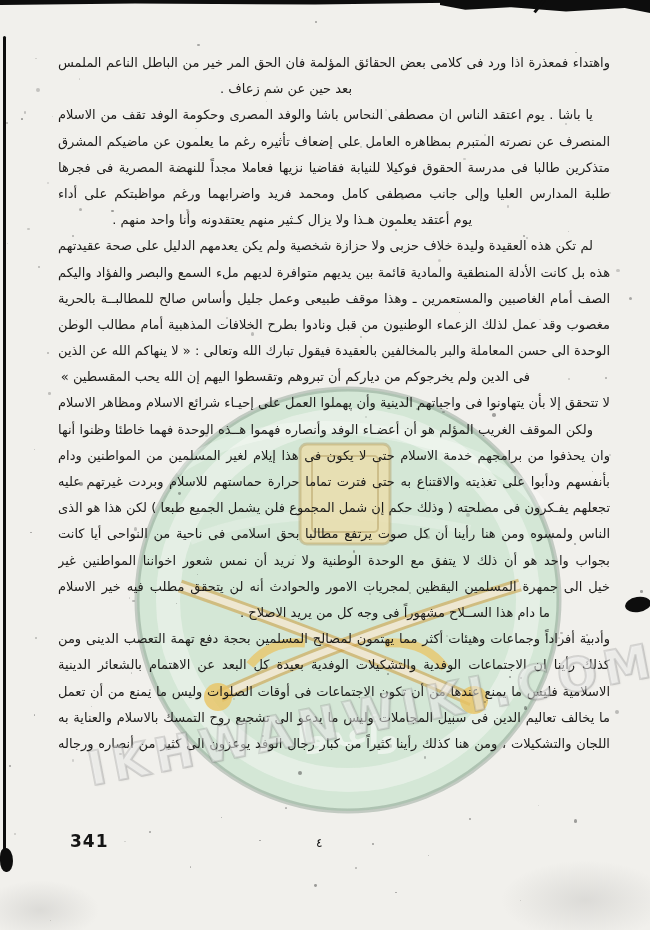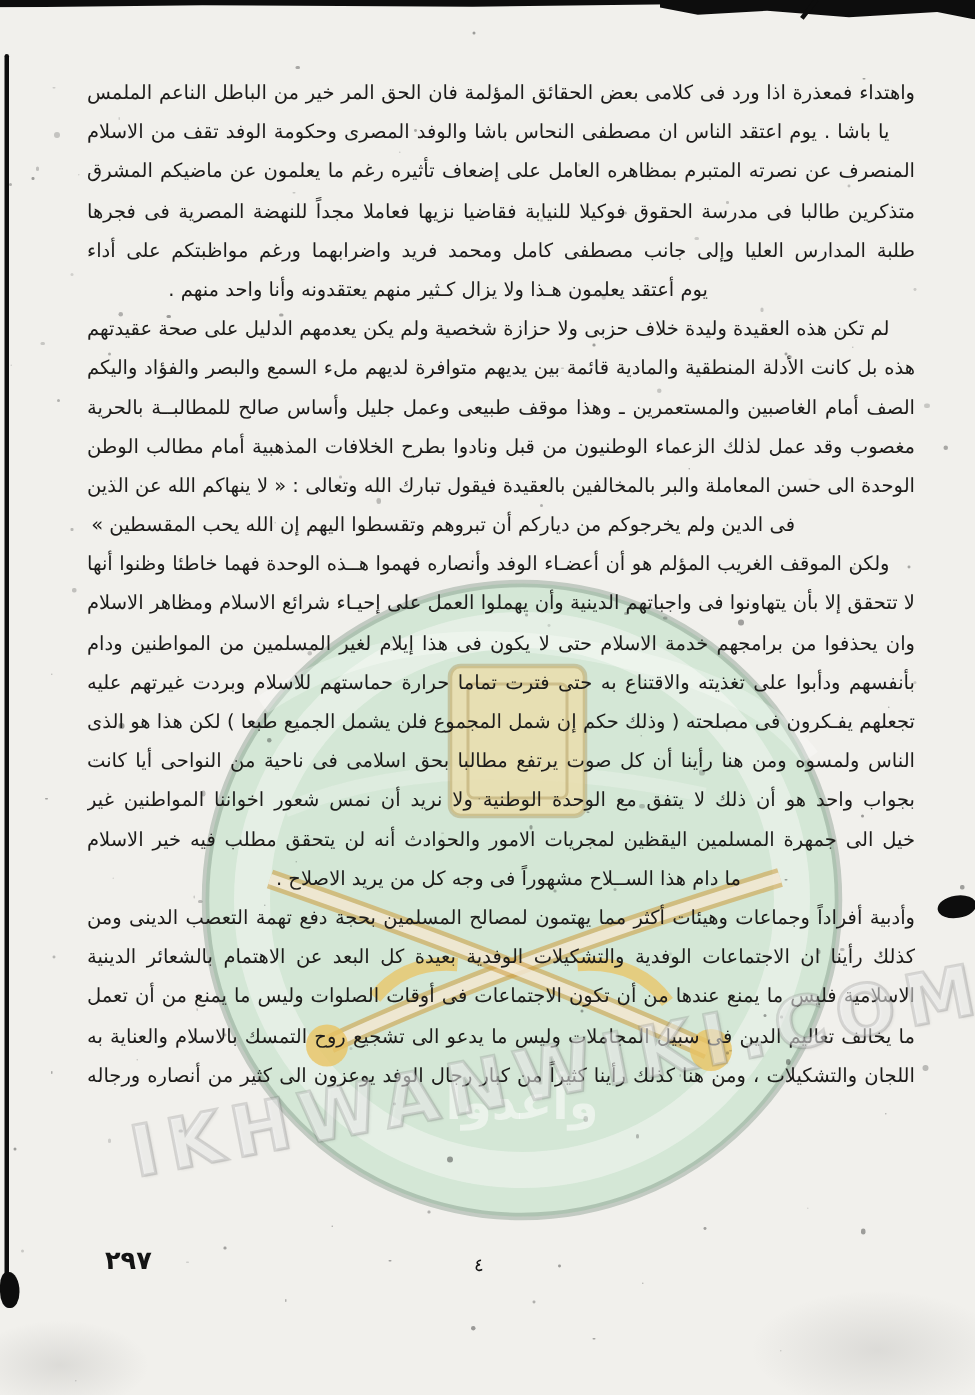--- a/index.html
+++ b/index.html
@@ -78,49 +78,50 @@
         <path d="M445,668 q-20,-28 -60,-25" fill="none" stroke="#e9bf55" stroke-width="9" opacity="0.75"></path>
       </g>
       <text x="348" y="746" text-anchor="middle" font-size="32" font-weight="bold" fill="rgba(255,255,255,0.55)">وأعدوا</text>
     </g>
   </svg>
 
   <div class="site-mark">IKHWANWIKI.COM</div>
 
   <div class="text-block" id="text-block">
       <div class="ln ln-full">واهتداء فمعذرة اذا ورد فى كلامى بعض الحقائق المؤلمة فان الحق المر خير من الباطل الناعم الملمس فيكشف</div>
+      <div class="ln ln-end" style="margin-right: 258px;">بعد حين عن سم زعاف .</div>
       <div class="ln ln-first">يا باشا . يوم اعتقد الناس ان مصطفى النحاس باشا والوفد المصرى وحكومة الوفد تقف من الاسلام موقف</div>
       <div class="ln ln-full">المنصرف عن نصرته المتبرم بمظاهره العامل على إضعاف تأثيره رغم ما يعلمون عن ماضيكم المشرق الصفحات</div>
       <div class="ln ln-full">متذكرين طالبا فى مدرسة الحقوق فوكيلا للنيابة فقاضيا نزيها فعاملا مجداً للنهضة المصرية فى فجرها بنادى</div>
       <div class="ln ln-full">طلبة المدارس العليا وإلى جانب مصطفى كامل ومحمد فريد واضرابهما ورغم مواظبتكم على أداء الصلوات فى المساجد</div>
       <div class="ln ln-end" style="margin-right: 138px;">يوم أعتقد يعلمون هـذا ولا يزال كـثير منهم يعتقدونه وأنا واحد منهم .</div>
       <div class="ln ln-first">لم تكن هذه العقيدة وليدة خلاف حزبى ولا حزازة شخصية ولم يكن يعدمهم الدليل على صحة عقيدتهم</div>
       <div class="ln ln-full">هذه بل كانت الأدلة المنطقية والمادية قائمة بين يديهم متوافرة لديهم ملء السمع والبصر والفؤاد واليكم بعضها :</div>
       <div class="ln ln-full">الصف أمام الغاصبين والمستعمرين ـ وهذا موقف طبيعى وعمل جليل وأساس صالح للمطالبــة بالحرية فى بلد</div>
       <div class="ln ln-full">مغصوب وقد عمل لذلك الزعماء الوطنيون من قبل ونادوا بطرح الخلافات المذهبية أمام مطالب الوطن ومستلزمات</div>
       <div class="ln ln-full">الوحدة الى حسن المعاملة والبر بالمخالفين بالعقيدة فيقول تبارك الله وتعالى : « لا ينهاكم الله عن الذين لم يقاتلوكم</div>
       <div class="ln ln-end" style="margin-right: 80px; text-align: right;">فى الدين ولم يخرجوكم من دياركم أن تبروهم وتقسطوا اليهم إن الله يحب المقسطين »</div>
+      <div class="ln ln-full">لا تتحقق إلا بأن يتهاونوا فى واجباتهم الدينية وأن يهملوا العمل على إحيـاء شرائع الاسلام ومظاهر الاسلام</div>
       <div class="ln ln-first">ولكن الموقف الغريب المؤلم هو أن أعضـاء الوفد وأنصاره فهموا هــذه الوحدة فهما خاطئا وظنوا أنها</div>
-      <div class="ln ln-full">لا تتحقق إلا بأن يتهاونوا فى واجباتهم الدينية وأن يهملوا العمل على إحيـاء شرائع الاسلام ومظاهر الاسلام</div>
       <div class="ln ln-full">وان يحذفوا من برامجهم خدمة الاسلام حتى لا يكون فى هذا إيلام لغير المسلمين من المواطنين ودام هذا الشعور</div>
       <div class="ln ln-full">بأنفسهم ودأبوا على تغذيته والاقتناع به حتى فترت تماما حرارة حماستهم للاسلام وبردت غيرتهم عليه برودة لم</div>
       <div class="ln ln-full">تجعلهم يفـكرون فى مصلحته ( وذلك حكم إن شمل المجموع فلن يشمل الجميع طبعا ) لكن هذا هو الذى شاهده</div>
       <div class="ln ln-full">الناس ولمسوه ومن هنا رأينا أن كل صوت يرتفع مطالبا بحق اسلامى فى ناحية من النواحى أيا كانت يقابل</div>
       <div class="ln ln-full">بجواب واحد هو أن ذلك لا يتفق مع الوحدة الوطنية ولا نريد أن نمس شعور اخواننا المواطنين غير المسلمين حتى</div>
       <div class="ln ln-full">خيل الى جمهرة المسلمين اليقظين لمجريات الامور والحوادث أنه لن يتحقق مطلب فيه خير الاسلام وأبناء الاسلام</div>
-      <div class="ln ln-end" style="margin-right: 116px;">ما دام هذا الســلاح مشهوراً فى وجه كل من يريد الاصلاح .</div>
+      <div class="ln ln-end" style="margin-right: 60px;">ما دام هذا الســلاح مشهوراً فى وجه كل من يريد الاصلاح .</div>
       <div class="ln ln-full">وأدبية أفراداً وجماعات وهيئات أكثر مما يهتمون لمصالح المسلمين بحجة دفع تهمة التعصب الدينى ومن هنا</div>
       <div class="ln ln-full">كذلك رأينا ان الاجتماعات الوفدية والتشكيلات الوفدية بعيدة كل البعد عن الاهتمام بالشعائر الدينية والمظاهر</div>
       <div class="ln ln-full">الاسلامية فليس ما يمنع عندها من أن تكون الاجتماعات فى أوقات الصلوات وليس ما يمنع من أن تعمل بعض</div>
       <div class="ln ln-full">ما يخالف تعاليم الدين فى سبيل المجاملات وليس ما يدعو الى تشجيع روح التمسك بالاسلام والعناية به بين</div>
       <div class="ln ln-full">اللجان والتشكيلات ، ومن هنا كذلك رأينا كثيراً من كبار رجال الوفد يوعزون الى كثير من أنصاره ورجاله</div>
     </div>
 
   <div class="footer-num footnote-mark">٤</div>
-  <div class="footer-num page-number">٢٩٧</div>
+  <div class="footer-num page-number">341</div>
 
   <div class="artifact top-band-left"></div>
   <div class="artifact top-band-right"></div>
   <div class="artifact top-tick"></div>
   <div class="artifact left-line"></div>
   <div class="artifact left-blob"></div>
   <div class="artifact right-lens"></div>
   <div class="corner-smudge smudge-br"></div>
   <div class="corner-smudge smudge-bl"></div>
 <div class="speck" style="width: 2.28907px; height: 2.28907px; left: 186.269px; top: 208.549px; opacity: 0.614685;"></div>

